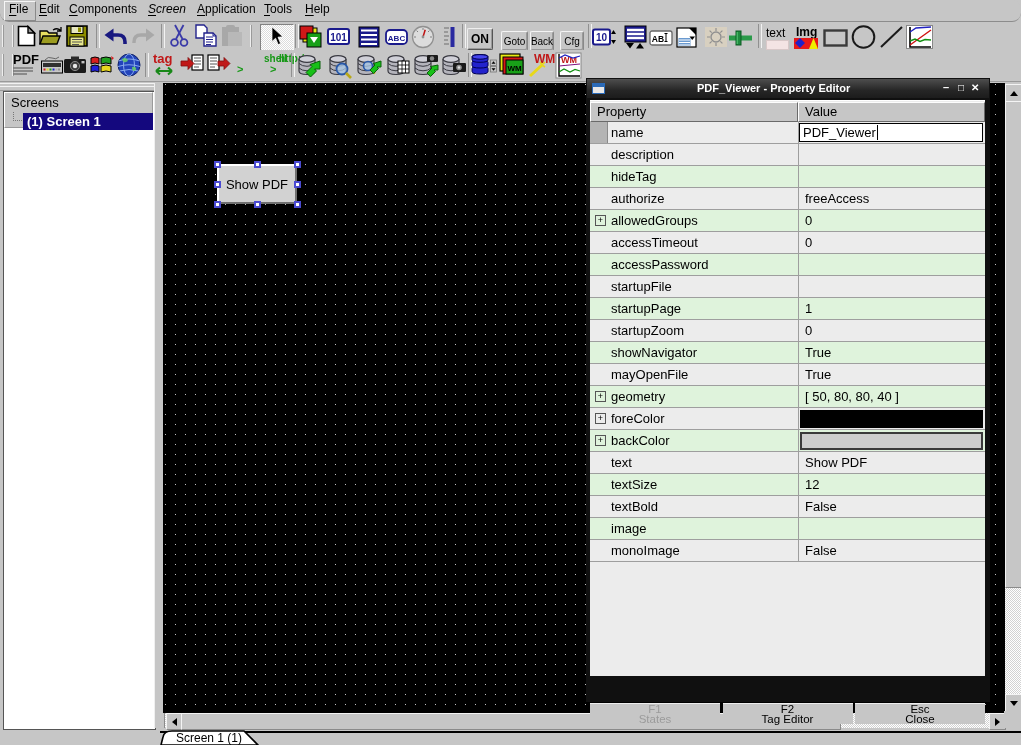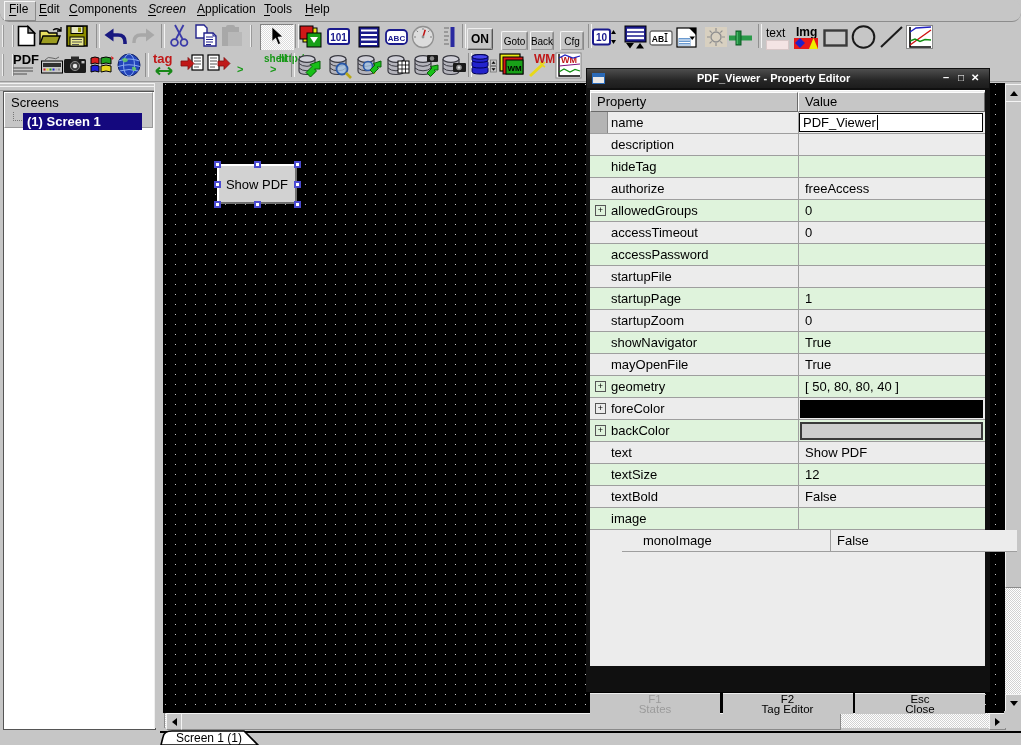--- a/index.html
+++ b/index.html
@@ -22,21 +22,21 @@
   border-top-color:#f4f4f4;border-left-color:#f4f4f4;border-radius:2px;
   box-shadow:inset -1px -1px 0 #9a9a9a;
   display:flex;align-items:center;justify-content:center;color:#000;}
 .stipple2{background-image:repeating-conic-gradient(#ffffff 0% 25%,#dcdcdc 0% 50%);background-size:2px 2px;}
 
 #screenshdr{left:4px;top:92px;width:149px;height:36px;background:#c6c6c6;
   border:1px solid #9a9a9a;border-top-color:#fff;border-left-color:#fff;
   font-size:13px;color:#000;line-height:19px;padding-left:6px;box-sizing:border-box;}
 #leftpanel{left:3px;top:91px;width:151px;height:637px;background:#fff;
   border:1px solid #555;}
-#treesel{left:23px;top:113px;width:119px;height:17px;background:#14087e;
+#treesel{left:23px;top:113px;width:130px;height:17px;background:#14087e;
   color:#fff;font-weight:bold;font-size:13px;line-height:17px;padding-left:4px;
   box-sizing:border-box;white-space:nowrap;overflow:hidden;}
 
 #canvas{left:163px;top:83px;width:842px;height:630px;background:#000;overflow:hidden;}
 #pvbtn{position:absolute;left:54px;top:81px;width:80px;height:40px;background:#d2d2d2;
   border:2px solid #707070;border-top-color:#fff;border-left-color:#fff;
   box-sizing:border-box;display:flex;align-items:center;justify-content:center;
   font-size:13px;color:#000;}
 .hdl{position:absolute;width:7px;height:7px;background:#fff;
   border:2px solid #4a4ad2;box-sizing:border-box;}
@@ -46,21 +46,21 @@
   border-top-color:#f4f4f4;border-left-color:#f4f4f4;
   display:flex;align-items:center;justify-content:center;}
 .sb-thumb{position:absolute;background:#c6c6c6;border:1px solid #8a8a8a;
   border-top-color:#f4f4f4;border-left-color:#f4f4f4;}
 .stipple{background-image:repeating-conic-gradient(#ffffff 0% 25%,#d2d2d2 0% 50%);
   background-size:2px 2px;}
 
 #tabline{left:160px;top:731px;width:861px;height:2px;background:#000;}
 #tabbar-bg{left:0px;top:733px;width:1021px;height:12px;background:#c6c6c6;}
 
-#pwin{left:586px;top:68px;width:404px;height:624px;background:#101010;}
+#pwin{left:586px;top:78px;width:404px;height:624px;background:#101010;}
 #ptitle{position:absolute;left:1px;top:1px;width:402px;height:19px;
   background:linear-gradient(#4e4e4e,#262626 60%,#1c1c1c);
   color:#fff;font-weight:bold;font-size:11px;}
 #ptable{position:absolute;left:4px;top:22px;width:395px;height:576px;
   background:#ececec;border-top:1px solid #fff;box-sizing:border-box;}
 .phead{position:absolute;top:1px;height:20px;background:#c6c6c6;
   border:1px solid #6a6a6a;border-top-color:#fdfdfd;border-left-color:#fdfdfd;
   box-sizing:border-box;font-size:13px;color:#000;line-height:18px;padding-left:6px;}
 .prow{position:absolute;left:0;width:395px;height:22px;box-sizing:border-box;
   border-bottom:1px solid #9e9e9e;font-size:13px;color:#000;}
@@ -569,21 +569,21 @@
         </div>
       <div class="prow gry" style="top:395px;">
           <div class="lbl">textBold</div>
           <div class="vline"></div>
           <div class="val">False</div>
         </div>
       <div class="prow grn" style="top:417px;">
           <div class="lbl">image</div>
           <div class="vline"></div>
         </div>
-      <div class="prow gry" style="top:439px;margin-left:32px;">
+      <div class="prow gry" style="top:439px;">
           <div class="lbl">monoImage</div>
           <div class="vline"></div>
           <div class="val">False</div>
         </div>
     </div>
 
     <div class="pbtn" style="left:4px;top:599px;width:130px;color:#9b9b9b;">F1<br>States</div>
     <div class="pbtn" style="left:136.5px;top:599px;width:130px;">F2<br>Tag Editor</div>
     <div class="pbtn" style="left:269px;top:599px;width:130px;">Esc<br>Close</div>
   </div>

